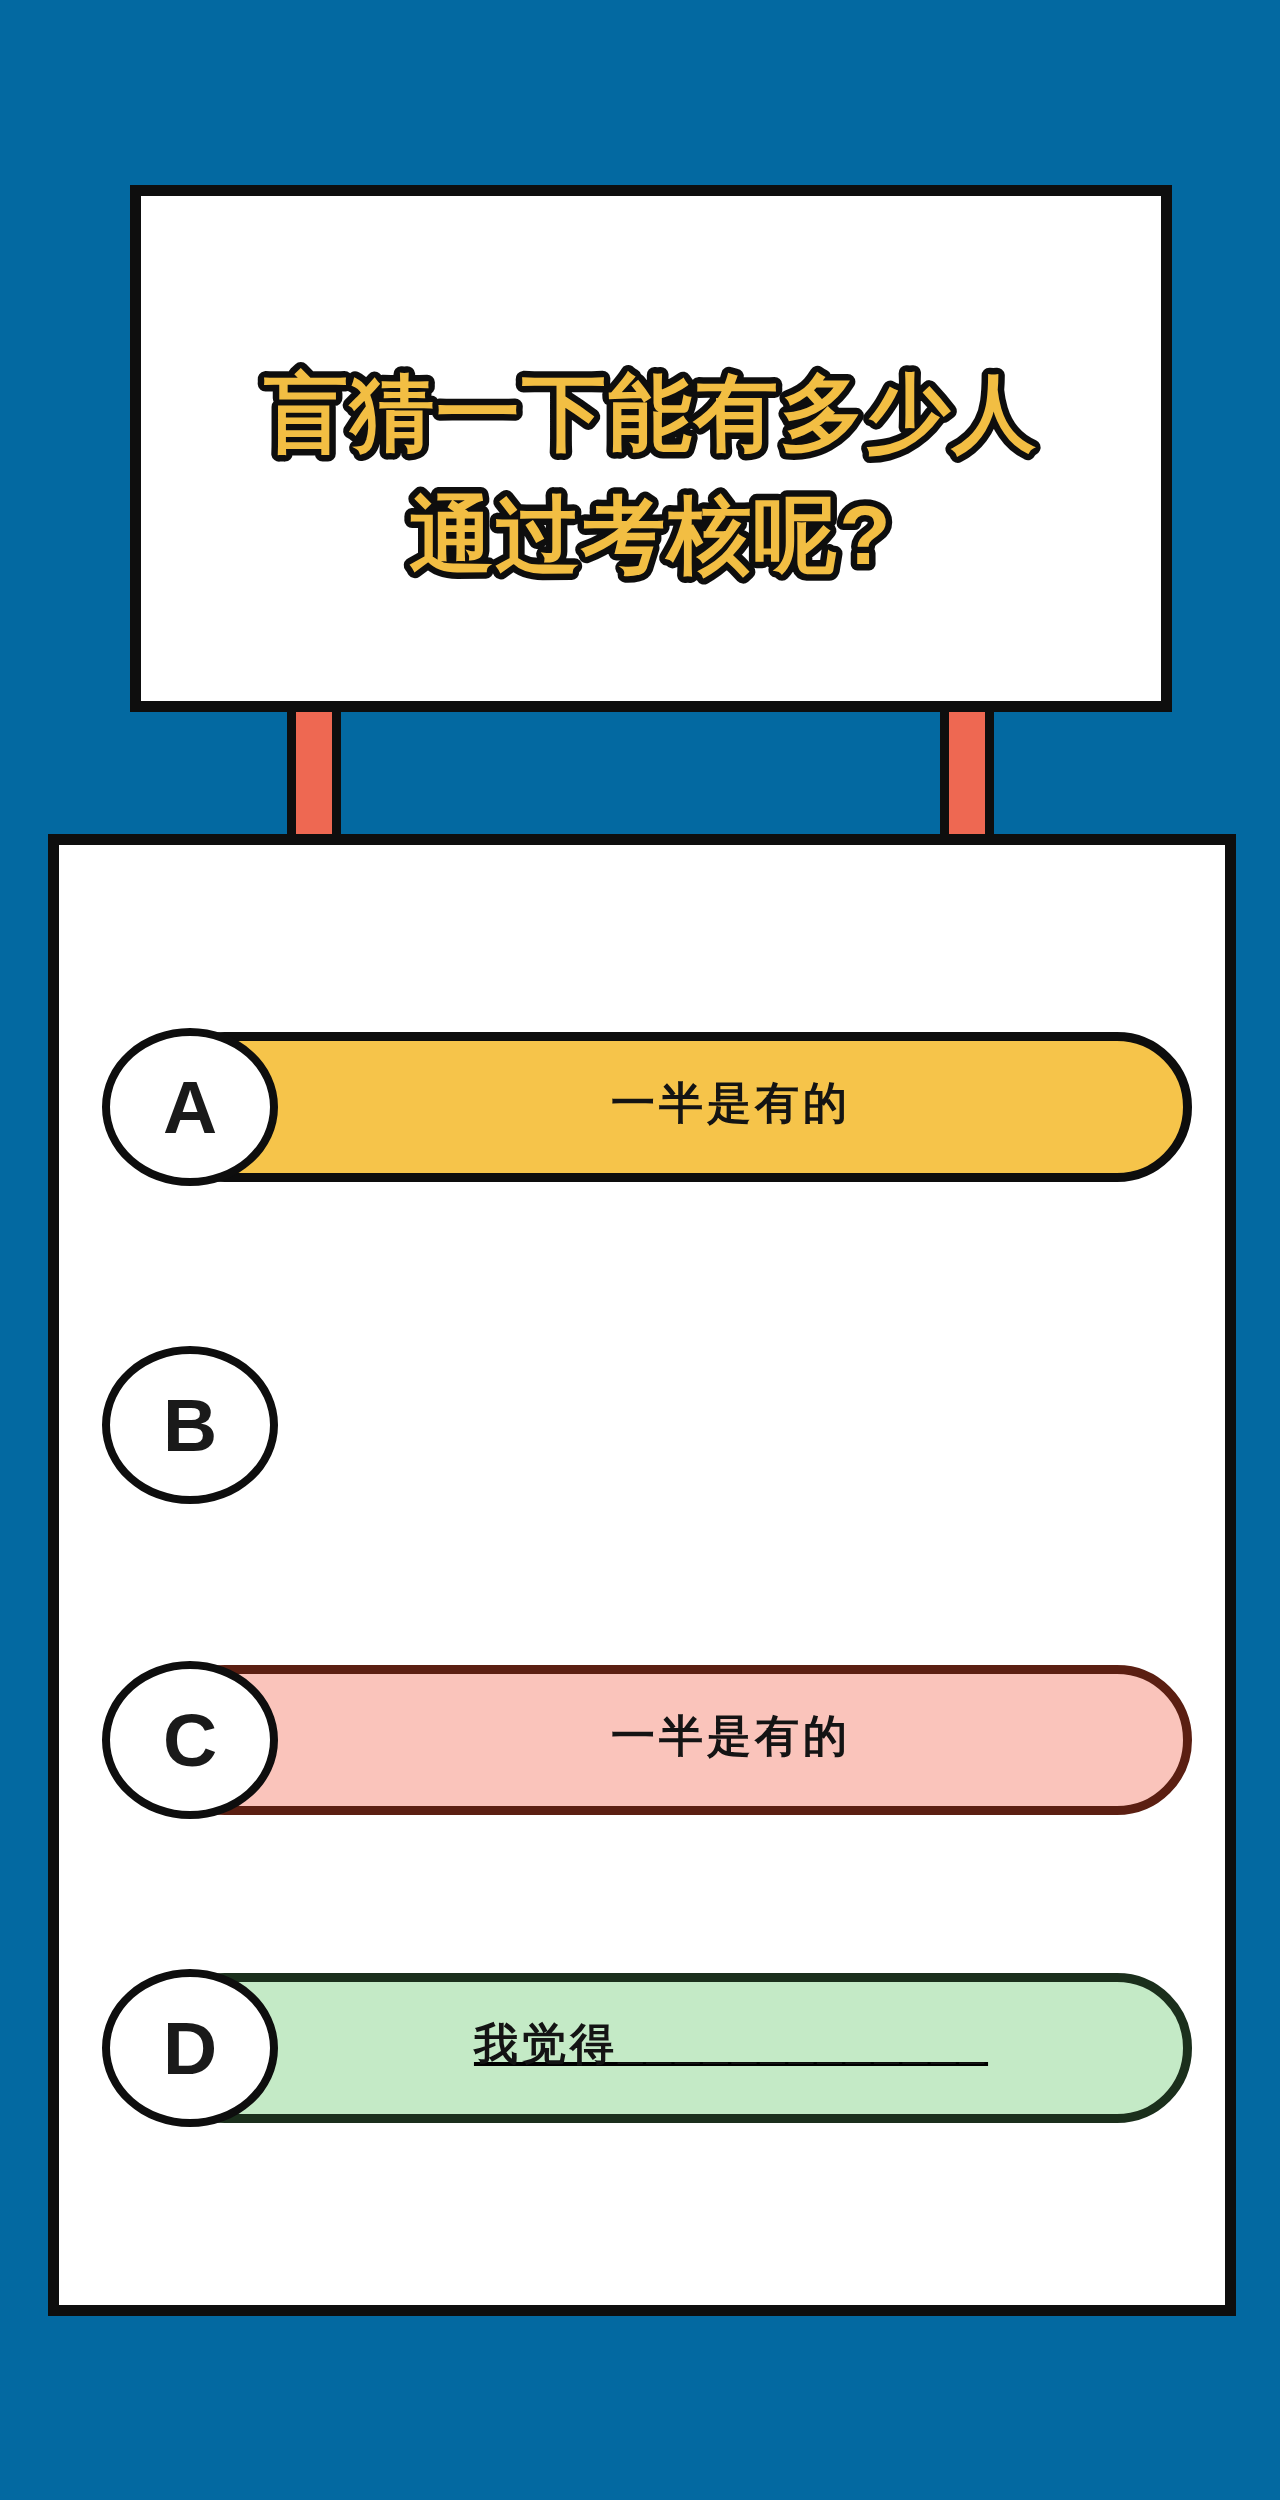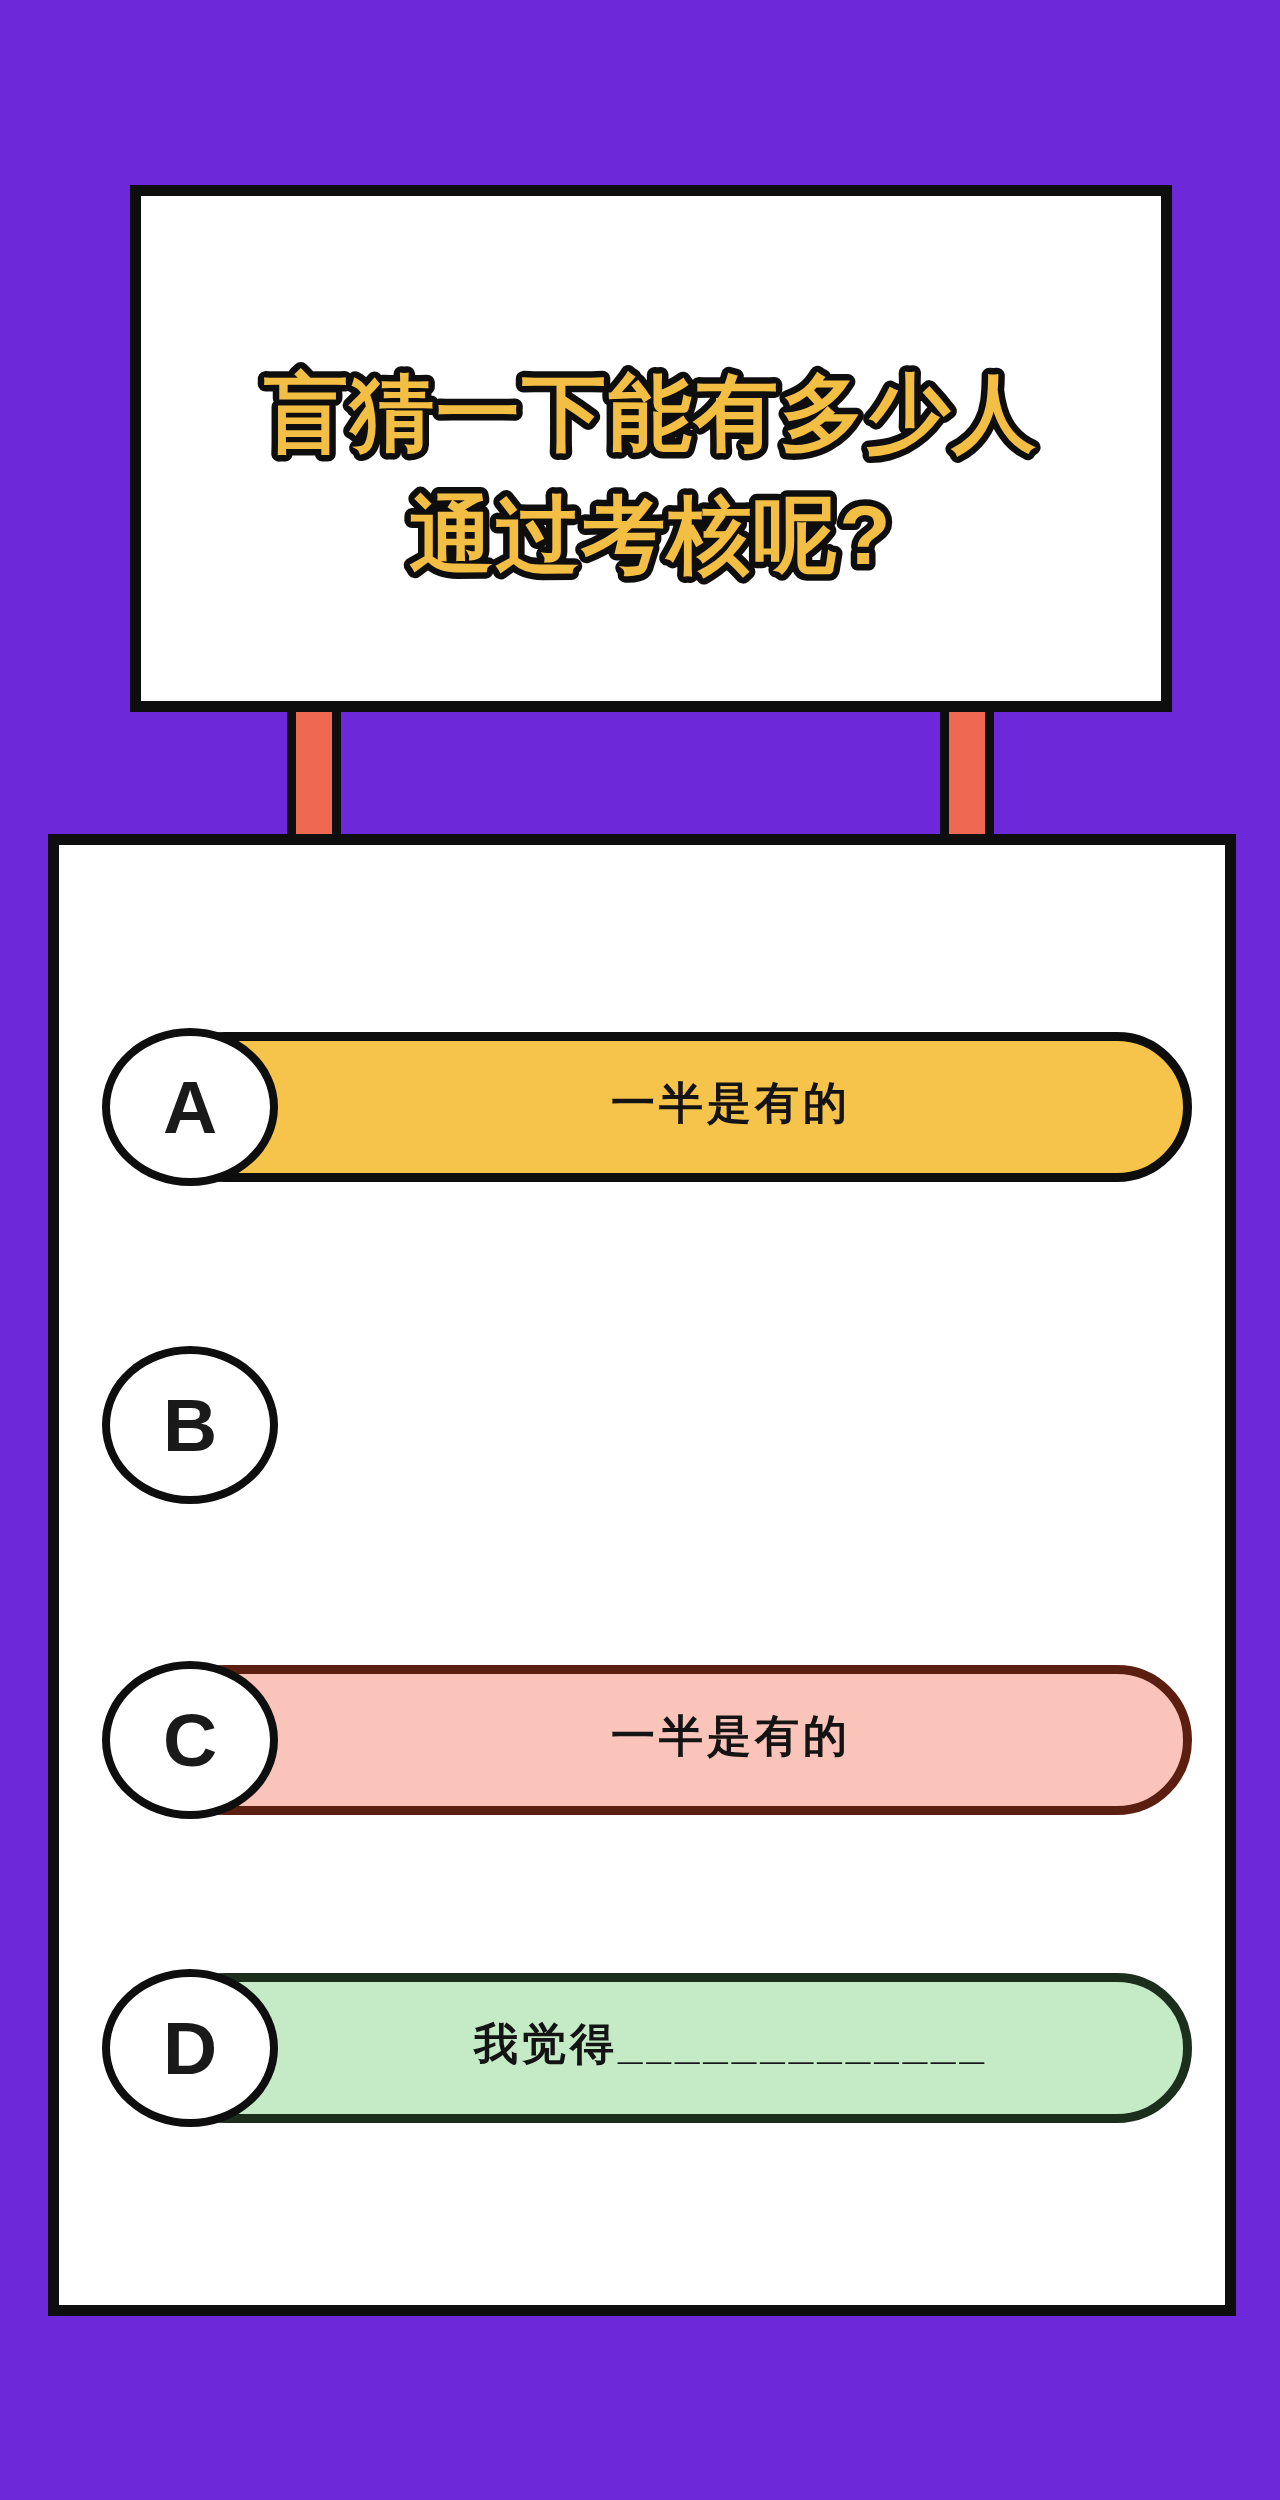--- a/index.html
+++ b/index.html
@@ -103,21 +103,21 @@
   .badge-letter {
     font-size: 75px;
     font-weight: 600;
     color: #1a1a1a;
     line-height: 1;
   }
 </style>
 </head>
 <body>
 
-<div class="stage" style="background: #6d28d9;">
+<div class="stage" style="background: #0369a1;">
 
   <div class="sign">
     <svg class="title-svg" viewBox="0 0 1020 505">
       <text class="title-text" x="510" y="246" fill="#f2be43" stroke="#0e0e0e">盲猜一下能有多少人</text>
       <text class="title-text" x="510" y="368" fill="#f2be43" stroke="#0e0e0e">通过考核呢?</text>
     </svg>
   </div>
 
   <div class="post post-left" style="background: rgb(238, 104, 82);"></div>
   <div class="post post-right" style="background: rgb(238, 104, 82);"></div>
@@ -142,21 +142,21 @@
   <div class="option option-c">
     <div class="pill" style="background: rgb(250, 196, 187); border-color: rgb(91, 31, 18);">
       <span class="pill-label">一半是有的</span>
     </div>
     <div class="badge">
       <span class="badge-letter">C</span>
     </div>
   </div>
 
   <div class="option option-d">
-    <div class="pill" style="background: rgb(196, 234, 198); border-color: rgb(27, 47, 28);">
+    <div class="pill" style="background: rgb(196, 234, 198); border-color: rgb(27, 47, 28); text-decoration: underline;">
       <span class="pill-label">我觉得_____________</span>
     </div>
     <div class="badge">
       <span class="badge-letter">D</span>
     </div>
   </div>
 
 </div>
 
 </body></html>

